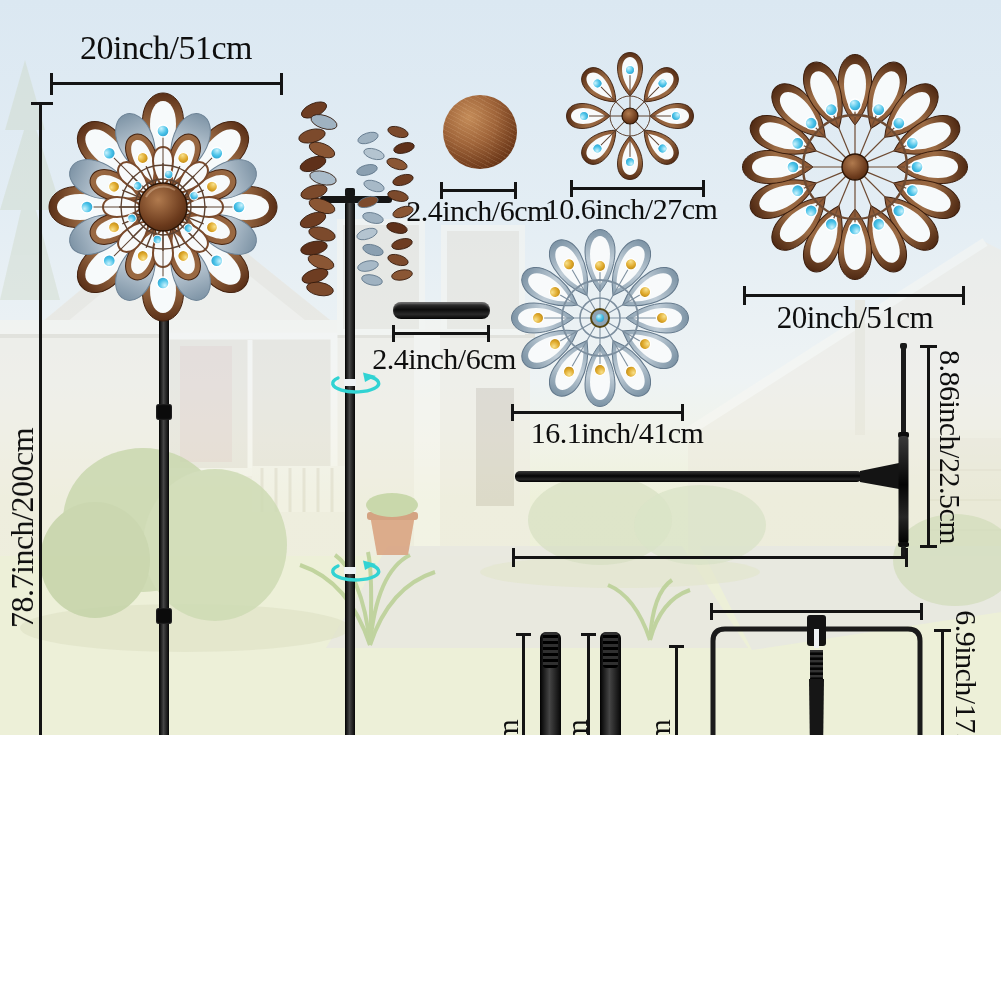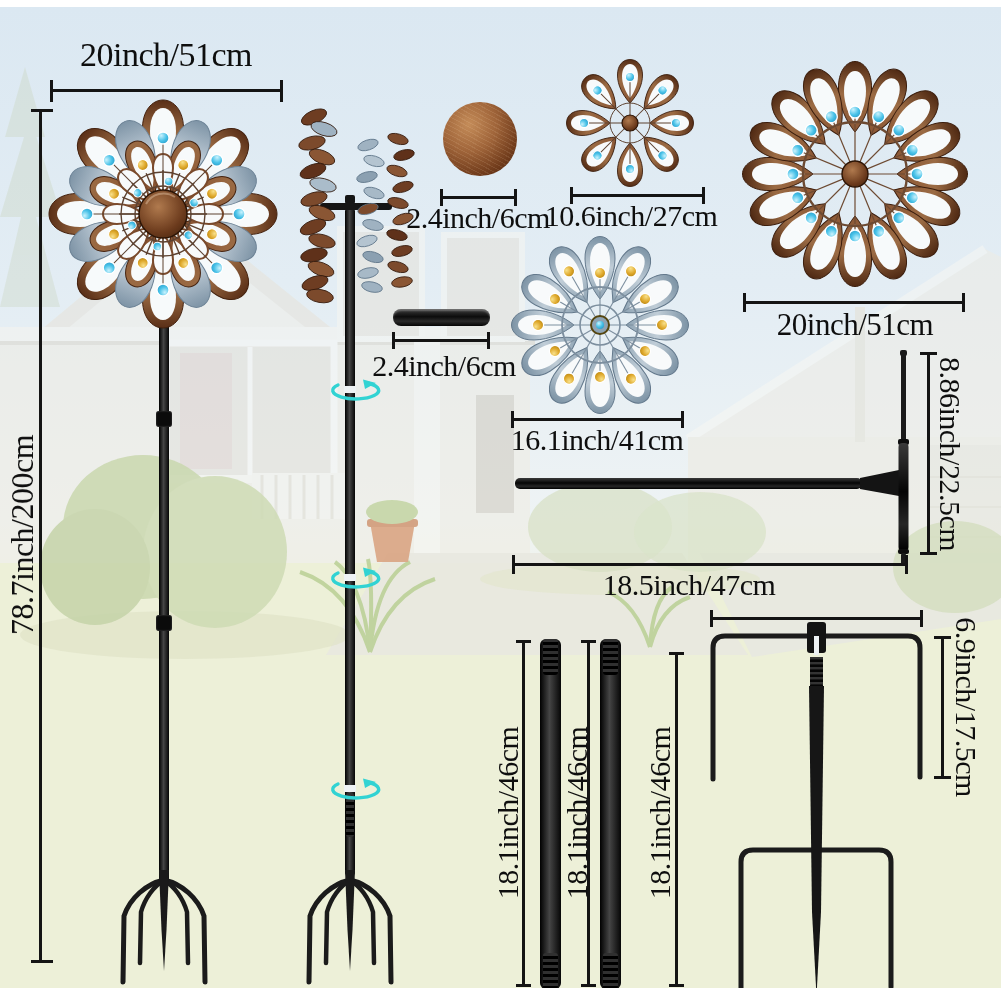--- a/index.html
+++ b/index.html
@@ -1,20 +1,19 @@
 <!DOCTYPE html>
 <html><head>
 <meta charset="utf-8">
 <style>
   html,body{margin:0;padding:0;}
   #canvas{
-    position:relative;width:1001px;height:981px;overflow:hidden;
+    position:relative;width:1001px;height:735px;overflow:hidden;
     background:linear-gradient(180deg,#dbe8f2 0%,#e3edf4 28%,#eef3f4 52%,#f1f3e9 60%,#eef1da 68%,#edf0d8 100%);
     font-family:"Liberation Serif","DejaVu Serif",serif;
-    margin-top:7px;
   }
   .abs{position:absolute;}
   
   .dim-h{position:absolute;height:3px;background:#141414;}
   .dim-h .tk{position:absolute;width:3px;background:#141414;}
   .dim-v{position:absolute;width:3px;background:#141414;}
   .dim-v .tk{position:absolute;height:3px;background:#141414;}
   .lbl{
     position:absolute;font-size:30px;line-height:1;color:#0e0e0e;white-space:nowrap;
     letter-spacing:-0.5px;transform:translate(-50%,-50%);font-family:"Liberation Serif","DejaVu Serif",serif;
@@ -630,21 +629,21 @@
       <use href="#bgY2" transform="rotate(180)"></use>
     <use href="#bgY2" transform="rotate(240)"></use>
       <use href="#bgY2" transform="rotate(300)"></use>
     <circle r="9" fill="#8ea3b3" stroke="#55450f" stroke-width="2"></circle>
     <circle r="4" fill="url(#gemB)"></circle>
   </svg>
   <div class="dim-h" style="left:511px;top:411px;width:173px">
     <span class="tk" style="left:0;top:-7px;height:17px"></span>
     <span class="tk" style="right:0;top:-7px;height:17px"></span>
   </div>
-  <div class="lbl" style="left:597px;top:433px">16.1inch/41cm</div>
+  <div class="lbl" style="left:617px;top:433px">16.1inch/41cm</div>
 
   <svg class="abs" style="left:510px;top:338px" width="440" height="230" viewBox="0 0 440 230">
     <defs>
       <linearGradient id="rodg" x1="0" y1="0" x2="0" y2="1">
         <stop offset="0" stop-color="#3a3a3a"></stop>
           <stop offset=".45" stop-color="#050505"></stop>
           <stop offset=".75" stop-color="#262626"></stop>
           <stop offset="1" stop-color="#000"></stop>
       </linearGradient>
     </defs>
@@ -661,21 +660,20 @@
   <div class="dim-v" style="left:927px;top:345px;height:203px">
     <span class="tk" style="top:0;left:-7px;width:17px"></span>
     <span class="tk" style="bottom:0;left:-7px;width:17px"></span>
   </div>
   <div class="lbl rot-cw" style="left:950px;top:447px">8.86inch/22.5cm</div>
 
   <div class="dim-h" style="left:512px;top:556px;width:396px">
     <span class="tk" style="left:0;top:-8px;height:19px"></span>
     <span class="tk" style="right:0;top:-8px;height:19px"></span>
   </div>
-  <div class="lbl" style="left:689px;top:578px">18.5inch/47cm</div>
 
   <div class="dim-h" style="left:710px;top:610px;width:213px">
     <span class="tk" style="left:0;top:-7px;height:17px"></span>
     <span class="tk" style="right:0;top:-7px;height:17px"></span>
   </div>
 
   <svg class="abs" style="left:695px;top:605px" width="310" height="395" viewBox="0 0 310 395">
     <g stroke="#1b1b1b" fill="none" stroke-linecap="round">
       <path d="M18,167 L18,36 Q18,24 30,24 L213,24 Q225,24 225,36 L225,165" stroke-width="5"></path>
       <path d="M46,378 L46,250 Q46,238 58,238 L184,238 Q196,238 196,250 L196,375" stroke-width="5"></path>

